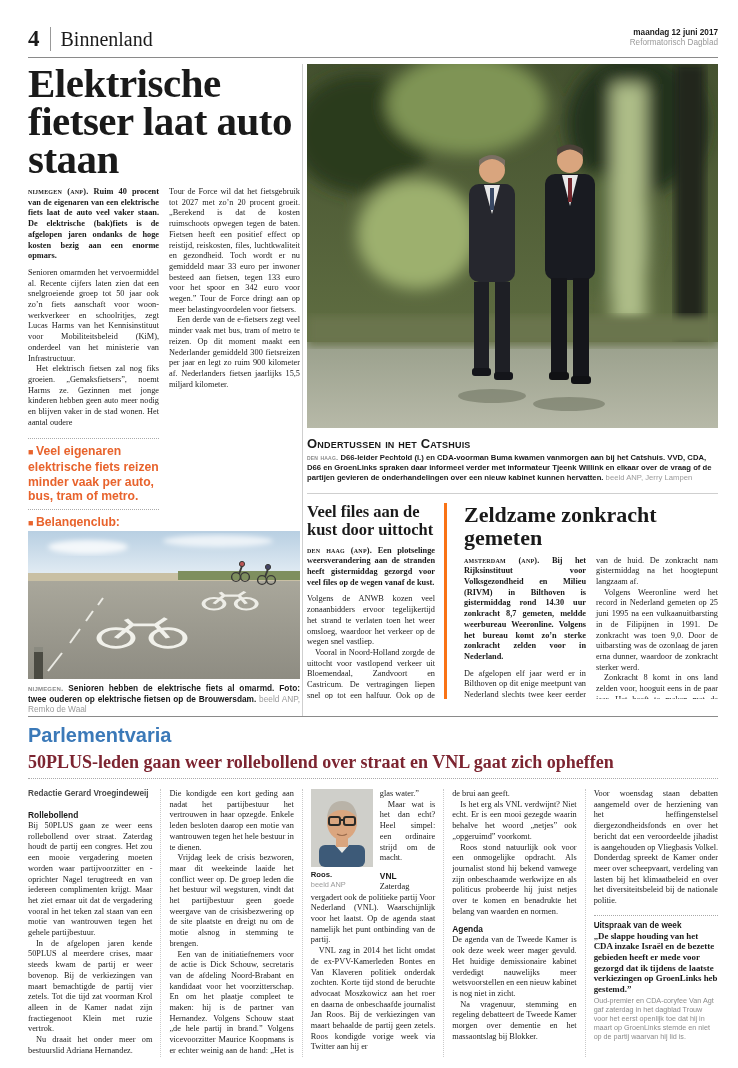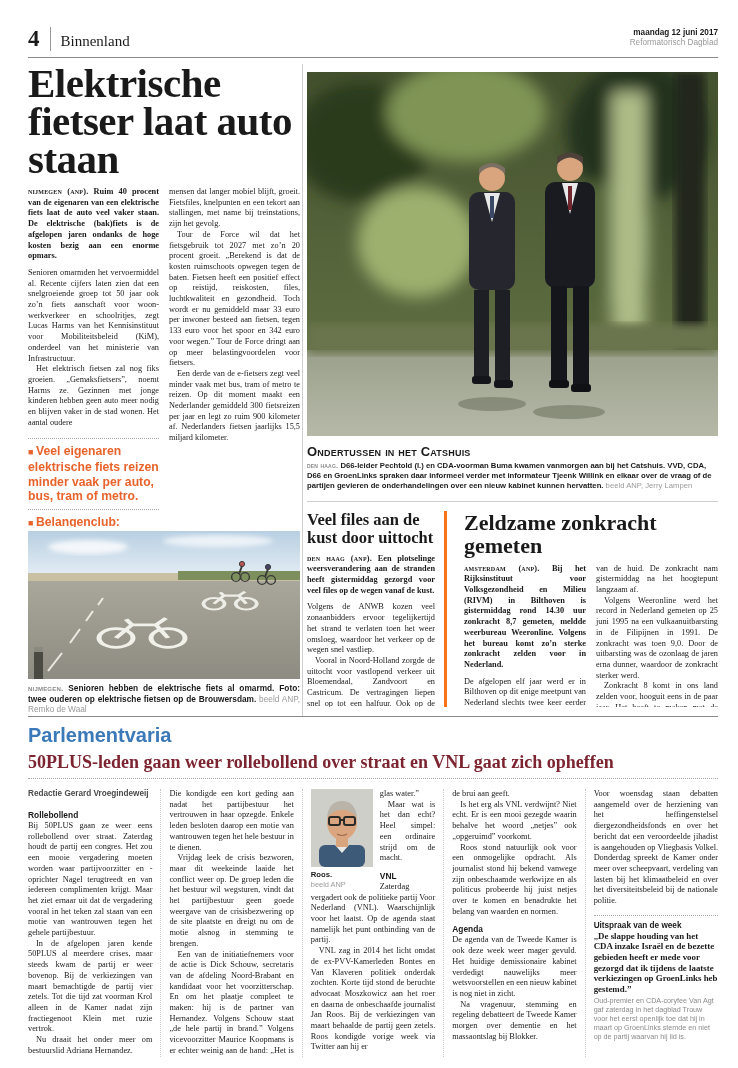--- a/index.html
+++ b/index.html
@@ -5,37 +5,37 @@
   * { margin:0; padding:0; box-sizing:border-box; }
   html,body { background:#e9e9e9; }
   .page { position:relative; width:738px; height:1068px; background:#ffffff; overflow:hidden;
           font-family:"Liberation Serif", serif; color:#1a1a1a; margin:0 auto; }
 
   
   .masthead { position:absolute; left:28px; right:20px; top:26px; height:30px; }
   .mh-left { display:flex; align-items:baseline; }
   .mh-pagenum { font-size:23px; font-weight:bold; }
   .mh-sep { display:inline-block; width:1px; height:24px; background:#999; margin:0 10px; align-self:center; }
-  .mh-section { font-size:15px; }
+  .mh-section { font-size:20px; }
   .mh-right { position:absolute; right:0; top:2px; text-align:right; font-family:"Liberation Sans",sans-serif; }
   .mh-date { font-size:8.2px; font-weight:bold; }
   .mh-pub { font-size:8.2px; color:#9a9a9a; margin-top:1px; }
   .rule-masthead { position:absolute; left:28px; right:20px; top:57px; border-top:1px solid #8a8a8a; }
 
   
   .body-text p { font-size:8.3px; line-height:10.7px; text-align:justify; }
   .body-text p.para + p.para { text-indent:8px; }
   .dateline { font-variant:small-caps; letter-spacing:0.2px; }
   .intro { font-weight:bold; font-size:9.2px; line-height:11.4px; margin-bottom:6px; }
   .credit { font-weight:normal; color:#9a9a9a; }
 
   
   .top { position:absolute; left:28px; top:64px; width:690px; }
   .left-zone { position:absolute; left:0; top:0; width:272px; }
-  .right-zone { position:absolute; left:279px; top:8px; width:411px; }
+  .right-zone { position:absolute; left:279px; top:0; width:411px; }
   .vrule-top { position:absolute; left:274px; top:0; height:652px; border-left:1px solid #cfcfcf; }
 
   .headline { font-size:41px; line-height:38px; font-weight:bold; letter-spacing:-0.5px; }
   .cols { display:flex; gap:10px; margin-top:9px; height:340px; overflow:hidden; }
   .tcol { width:131px; }
 
   .bullets { margin-top:10px; font-family:"Liberation Sans",sans-serif; }
   .bullet { border-top:1px dotted #aaa; padding-top:5px; margin-top:5px;
             color:var(--accent_orange,#e8632c); font-weight:bold; font-size:12.2px; line-height:14.6px; }
   .bullet::before { content:"■ "; font-size:9px; }
@@ -112,21 +112,20 @@
         <div class="tcol">
           <p class="intro"><span class="dateline">nijmegen (anp).</span> <span>Ruim 40 procent van de eigenaren van een elektrische fiets laat de auto veel vaker staan. De elektrische (bak)fiets is de afgelopen jaren ondanks de hoge kosten bezig aan een enorme opmars.</span></p>
           <p class="para">Senioren omarmden het vervoermiddel al. Recente cijfers laten zien dat een snelgroeiende groep tot 50 jaar ook zo’n fiets aanschaft voor woon-werkverkeer en schoolritjes, zegt Lucas Harms van het Kennisinstituut voor Mobiliteitsbeleid (KiM), onderdeel van het ministerie van Infrastructuur.</p>
           <p class="para">Het elektrisch fietsen zal nog fiks groeien. „Gemaksfietsers”, noemt Harms ze. Gezinnen met jonge kinderen hebben geen auto meer nodig en blijven vaker in de stad wonen. Het aantal oudere</p>
           <div class="bullets">
             <div class="bullet">Veel eigenaren elektrische fiets reizen minder vaak per auto, bus, tram of metro.</div>
             <div class="bullet">Belangenclub: Miljardeninvesteringen nodig voor fietsinfrastructuur.</div>
           </div>
         </div>
         <div class="tcol">
-          <p class="para">mensen dat langer mobiel blijft, groeit. Fietsfiles, knelpunten en een tekort aan stallingen, met name bij treinstations, zijn het gevolg.</p>
           <p class="para">Tour de Force wil dat het fietsgebruik tot 2027 met zo’n 20 procent groeit. „Berekend is dat de kosten ruimschoots opwegen tegen de baten. Fietsen heeft een positief effect op reistijd, reiskosten, files, luchtkwaliteit en gezondheid. Toch wordt er nu gemiddeld maar 33 euro per inwoner besteed aan fietsen, tegen 133 euro voor het spoor en 342 euro voor wegen.” Tour de Force dringt aan op meer belastingvoordelen voor fietsers.</p>
           <p class="para">Een derde van de e-fietsers zegt veel minder vaak met bus, tram of metro te reizen. Op dit moment maakt een Nederlander gemiddeld 300 fietsreizen per jaar en legt zo ruim 900 kilometer af. Nederlanders fietsen jaarlijks 15,5 miljard kilometer.</p>
         </div>
       </div>
 
       <svg class="bike-photo" viewBox="0 0 272 148" preserveAspectRatio="none">
         <defs>
           <linearGradient id="sky" x1="0" y1="0" x2="0" y2="1">
             <stop offset="0" stop-color="#b8cfe2"></stop>
               <stop offset="1" stop-color="#e8f0f6"></stop>

